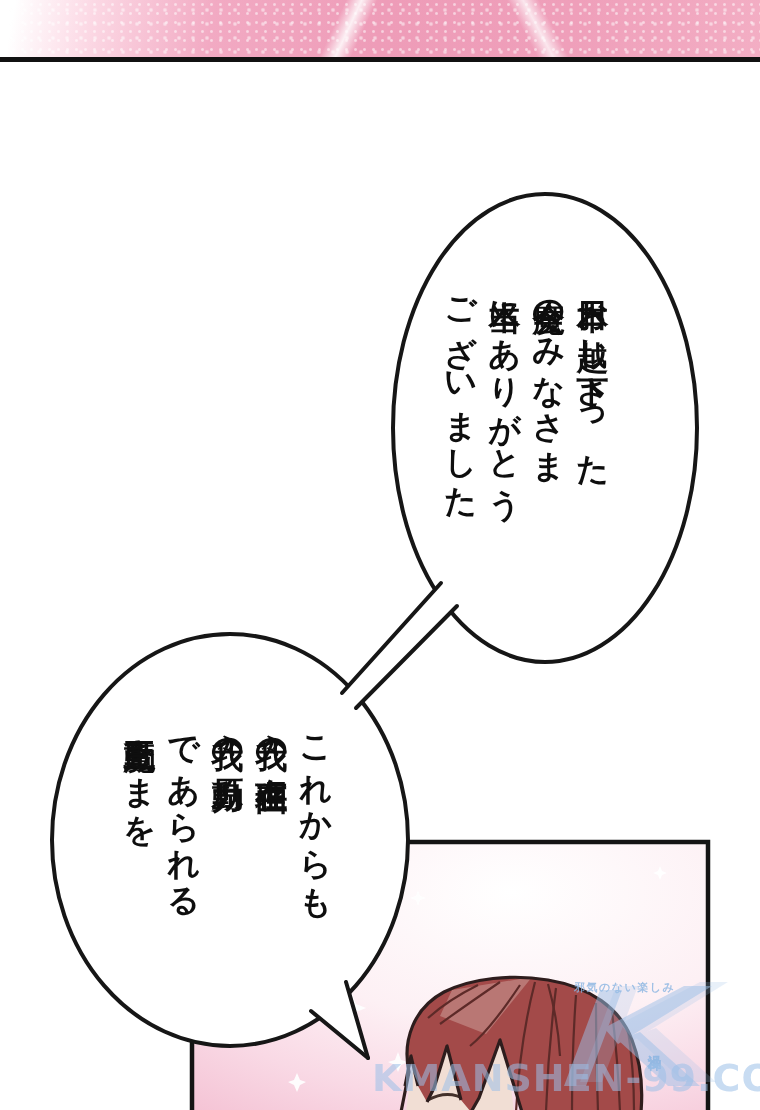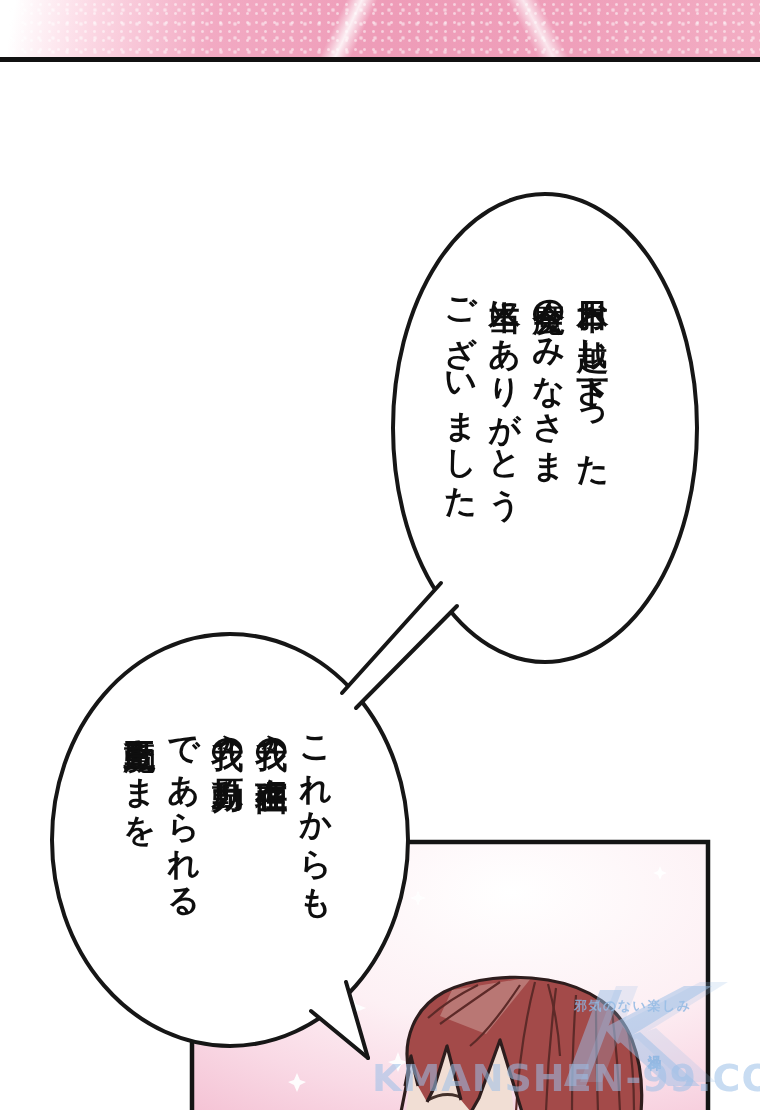--- a/index.html
+++ b/index.html
@@ -26,22 +26,22 @@
     position:absolute; writing-mode:vertical-rl; text-orientation:upright;
     font-weight:700; color:#0e0e0e; font-size:32px; line-height:44px;
     letter-spacing:1px; white-space:nowrap;
   }
   .vtext div { margin:0; }
   .b1text { left:439px; top:276px; height:300px; }
   .b2text { left:118px; top:714px; height:258px; }
   
   .wm { color:#8ab5e2; position:absolute; }
   .wm-tagline {
-    left:574px; top:980px; font-size:13px; font-weight:700;
-    letter-spacing:1.5px; opacity:.8; white-space:nowrap;margin-top:17px;
+    left:574px; top:980px; font-size:11px; font-weight:700;
+    letter-spacing:1.5px; opacity:.8; white-space:nowrap;
   }
   .wm-kanji {
     left:646px; top:1044px; writing-mode:vertical-rl; text-orientation:upright;
     font-size:14px; font-weight:700; opacity:.85;
   }
   .wm-site {
     left:372px; top:1056px; font-size:38px; font-weight:800; color:#9cc0e8;
     letter-spacing:1px; opacity:.55; white-space:nowrap;
   }
   .wm-logo { position:absolute; left:556px; top:980px; }

